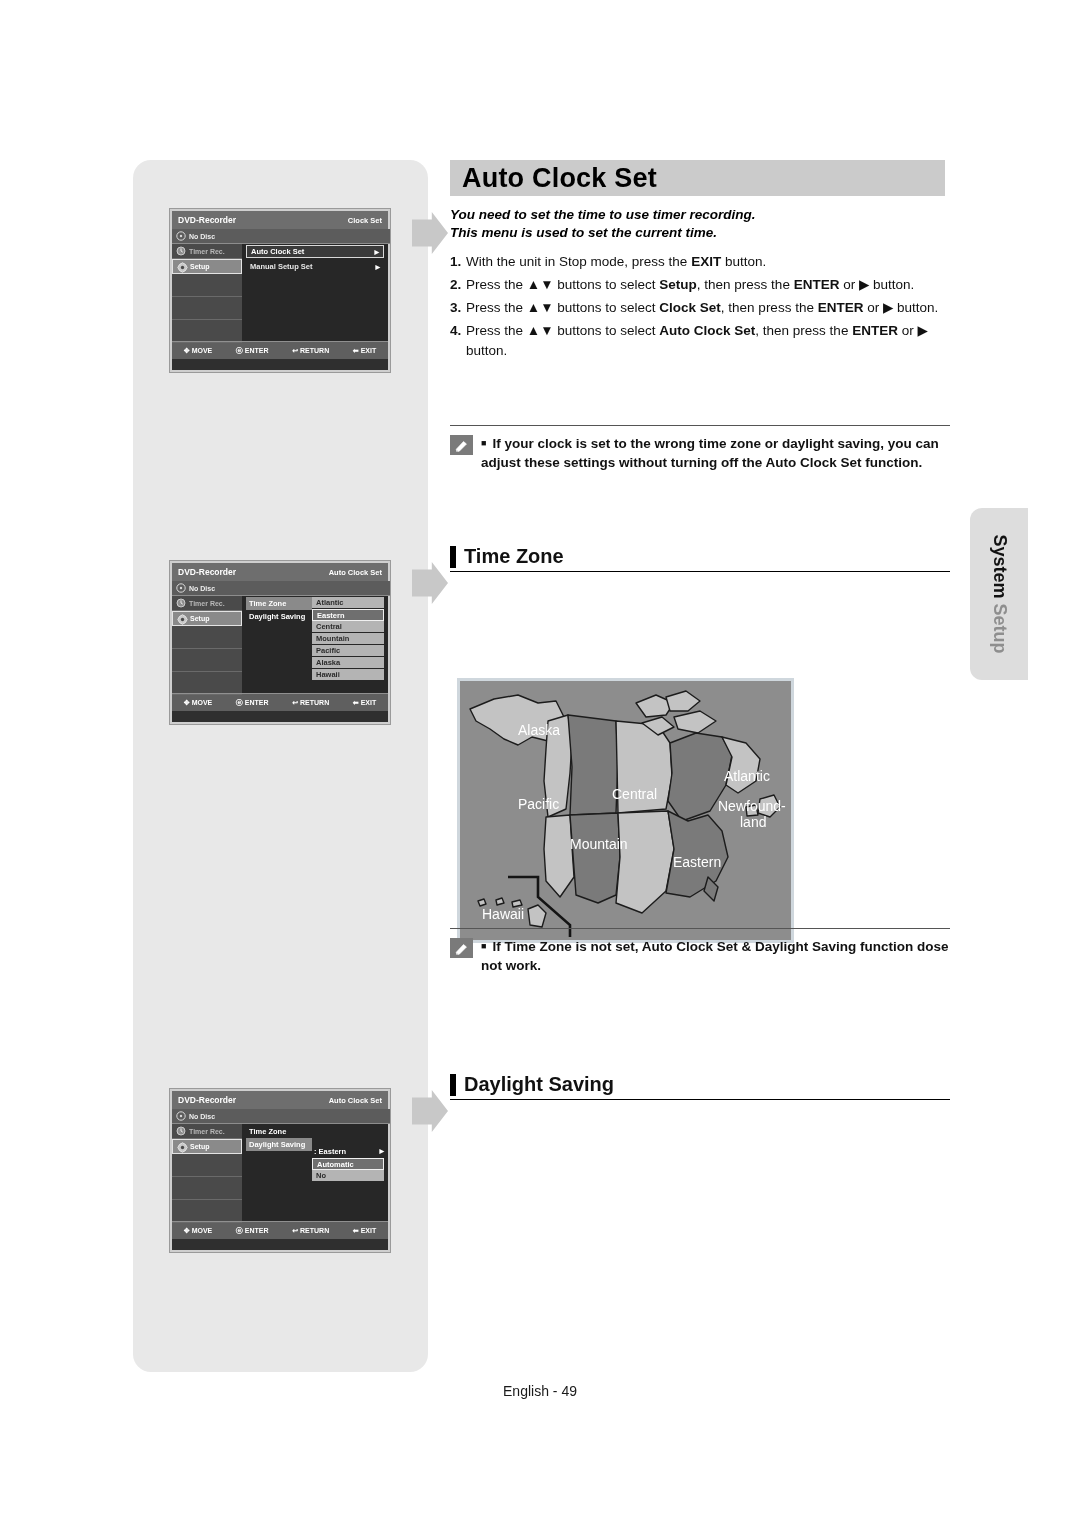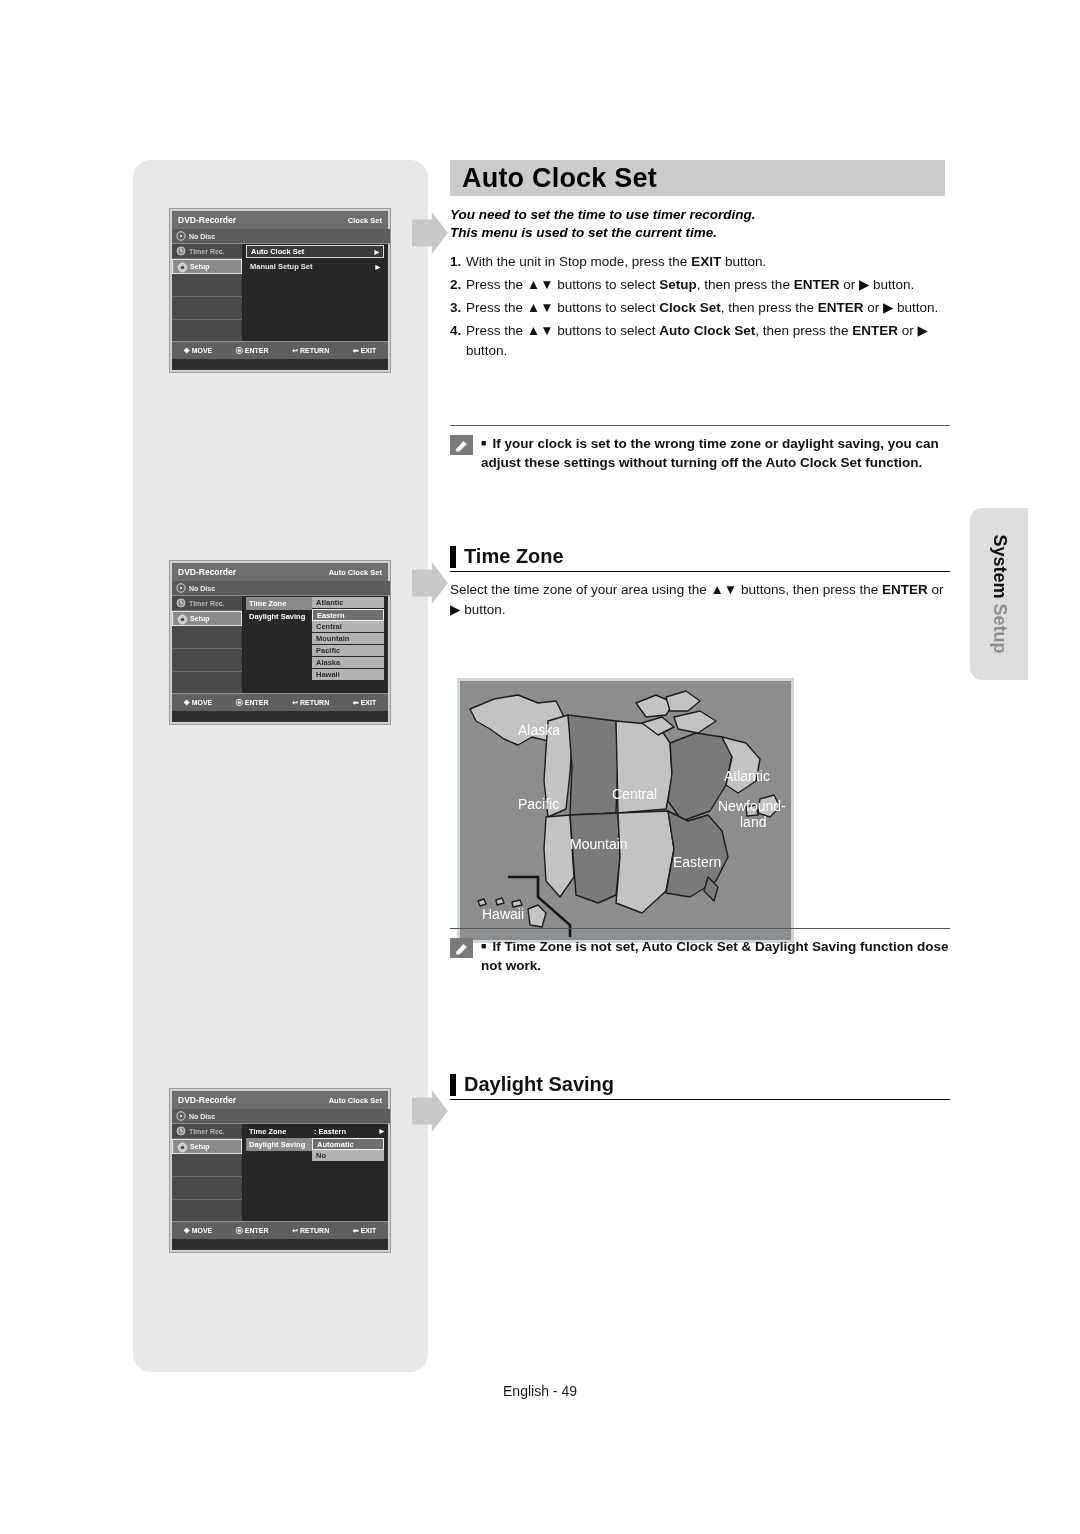--- a/index.html
+++ b/index.html
@@ -166,20 +166,21 @@
     color: #ffffff;
     font-weight: bold;
     height: 13px;
     line-height: 13px;
     display: flex;
     align-items: center;
     justify-content: space-between;
     width: 72px;
     padding-left: 2px;
     box-sizing: border-box;
+    margin-top: 20px;
   }
   .opt-list {
     width: 72px;
     flex: 0 0 72px;
   }
   .opt {
     height: 12px;
     line-height: 12px;
     background: #b4b4b4;
     color: #2b2b2b;
@@ -675,21 +676,20 @@
     </div>
   </div>
 </div>
 
 <div class="section" style="left:450px; top:545px;">
   <div class="section-head">
     <span class="section-bar"></span>
     <h2>Time Zone</h2>
   </div>
   <div class="section-body">
-    <div>Select the time zone of your area using the ▲▼ buttons, then press the <b>ENTER</b> or ▶ button.</div>
   </div>
 </div>
 
 <div class="map-wrap">
   <svg width="331" height="259" viewBox="0 0 331 259">
     <rect x="0" y="0" width="331" height="259" fill="#8d8d8d"></rect>
     <g stroke="#1c1c1c" stroke-width="1.4" stroke-linejoin="round">
 
       <path d="M10 28 L34 18 L58 14 L78 22 L96 20 L104 36 L100 52 L88 60 L72 56 L58 64 L44 58 L30 48 L16 40 Z" fill="#c3c3c3"></path>
 

